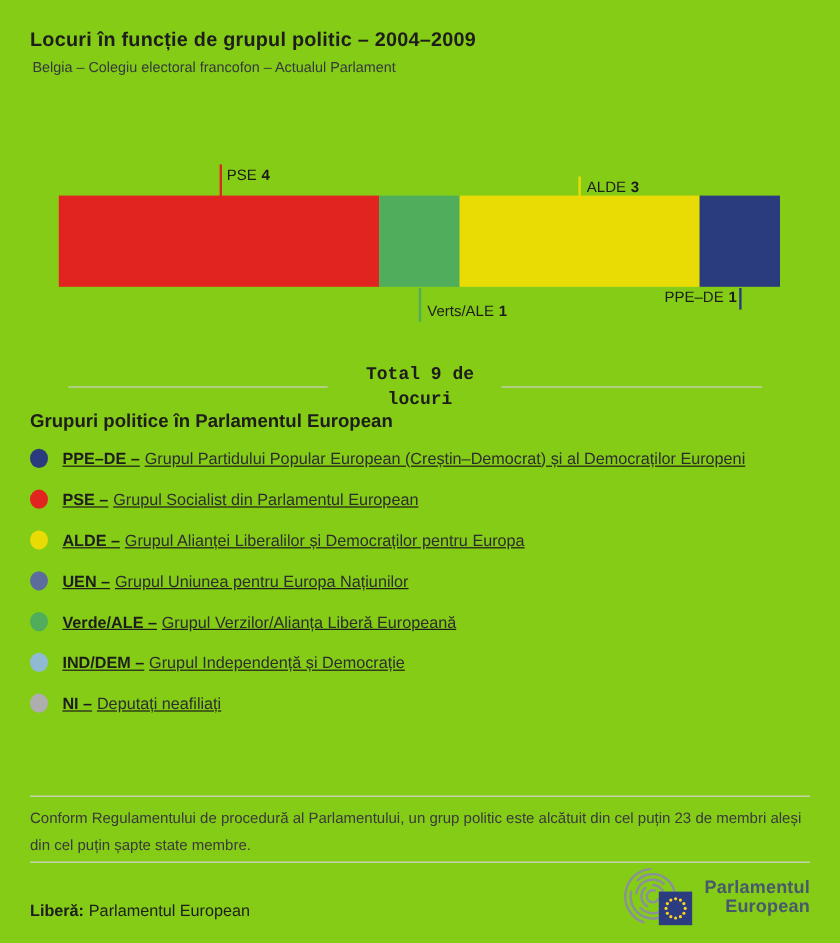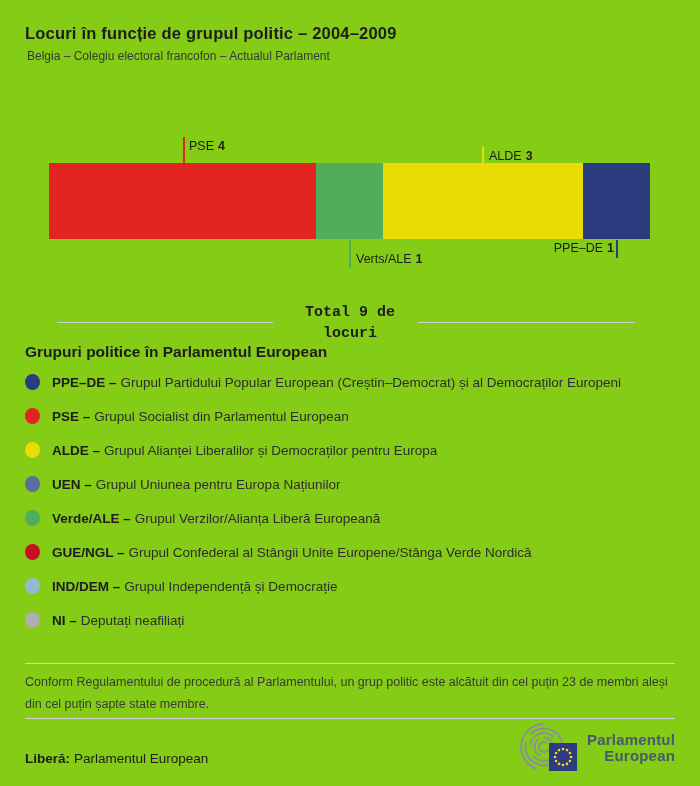--- a/index.html
+++ b/index.html
@@ -25,21 +25,21 @@
   .text-verts{left:356px;top:252px;}
   .text-ppe{right:86px;top:241px;}
 
   .hline{height:1px;background:#cfcfcf;}
   .hl-left{left:57px;top:322px;width:216px;}
   .hl-right{left:418px;top:322px;width:217px;}
   .total-text{left:283px;top:302px;width:134px;text-align:center;
       font-family:Liberation Mono, monospace;font-weight:bold;font-size:15px;line-height:21px;}
 
   .legend-heading{left:25px;top:343px;font-size:15.5px;font-weight:bold;}
-  .legend-rows{left:25px;top:365px;width:660px;}
+  .legend-rows{left:25px;top:365px;width:660px;text-decoration:underline;}
   .legend-row{height:34px;display:flex;align-items:center;}
   .dot{width:15px;height:16px;border-radius:50%;flex:0 0 15px;margin-right:12px;}
   .legend-label{font-size:13.5px;white-space:nowrap;}
   .legend-label b{margin-right:4px;}
   .legend-label span{color:#2d2d2d;}
 
   .sep{height:1px;background:#d4d4d4;left:25px;width:650px;}
   .sep-top{top:663px;}
   .sep-bottom{top:718px;}
   .note{left:25px;top:671px;width:655px;font-size:12.5px;line-height:22px;color:#3a3a3a;margin:0;}
@@ -97,24 +97,20 @@
       </div>
       <div class="legend-row">
         <span class="dot" style="background: rgb(92, 109, 157);"></span>
         <span class="legend-label"><b>UEN –</b><span>Grupul Uniunea pentru Europa Națiunilor</span></span>
       </div>
       <div class="legend-row">
         <span class="dot" style="background: rgb(79, 173, 91);"></span>
         <span class="legend-label"><b>Verde/ALE –</b><span>Grupul Verzilor/Alianța Liberă Europeană</span></span>
       </div>
       <div class="legend-row">
-        <span class="dot" style="background: rgb(196, 15, 36);"></span>
-        <span class="legend-label"><b>GUE/NGL –</b><span>Grupul Confederal al Stângii Unite Europene/Stânga Verde Nordică</span></span>
-      </div>
-      <div class="legend-row">
         <span class="dot" style="background: rgb(144, 186, 212);"></span>
         <span class="legend-label"><b>IND/DEM –</b><span>Grupul Independență și Democrație</span></span>
       </div>
       <div class="legend-row">
         <span class="dot" style="background: rgb(174, 174, 174);"></span>
         <span class="legend-label"><b>NI –</b><span>Deputați neafiliați</span></span>
       </div>
     </div>
 
   <span class="abs sep sep-top"></span>

